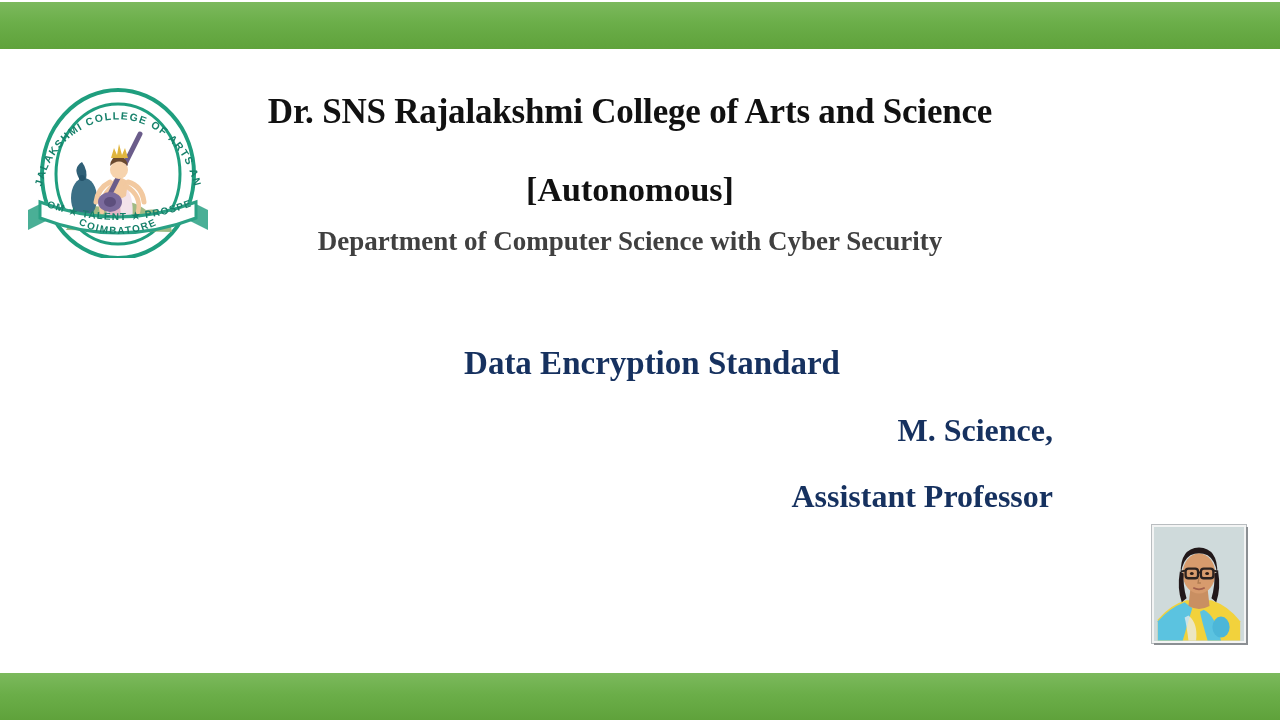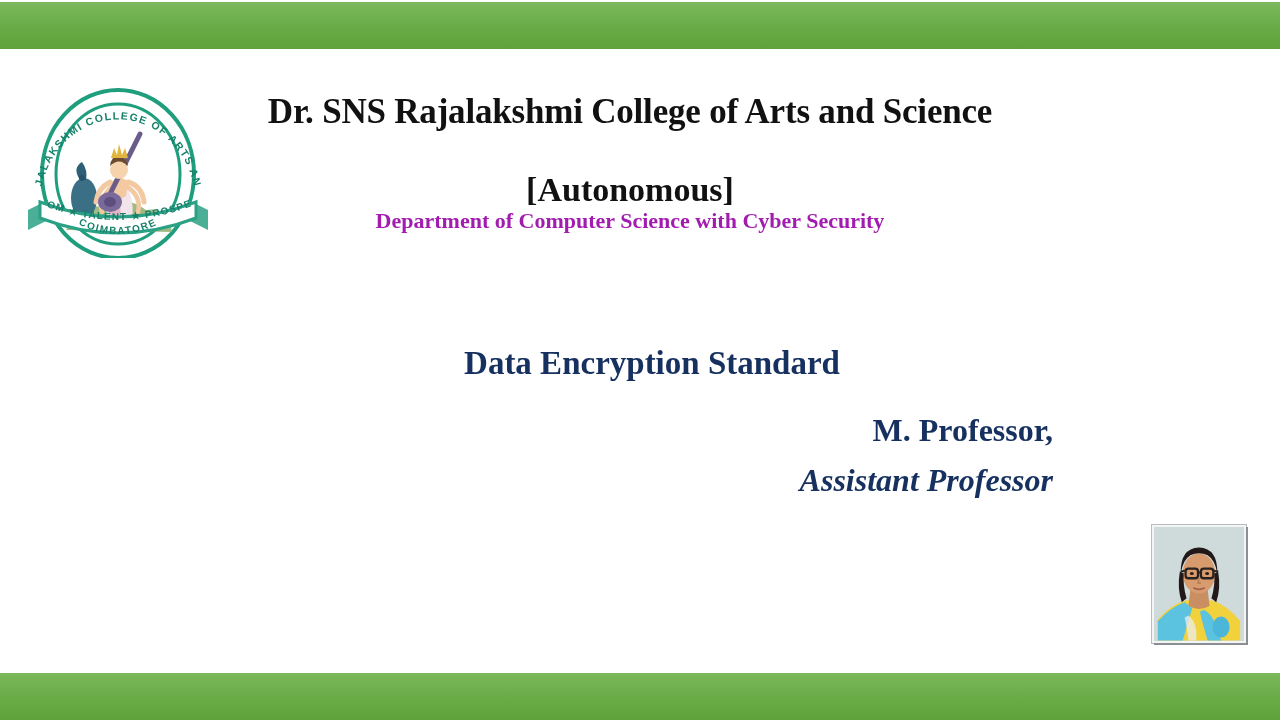--- a/index.html
+++ b/index.html
@@ -44,23 +44,24 @@
     text-align:center;
     margin-top:40px;
     font-size:34px;
     font-weight:bold;
     color:#111111;
     line-height:1.1;
     font-family:"Liberation Serif", serif;
   }
   .dept {
     text-align:center;
-    font-size:22px;
+    margin-top:18px;
+    font-size:27px;
     font-weight:bold;
-    color:#a21caf;
+    color:#404040;
     line-height:1.1;
     font-family:"Liberation Serif", serif;
   }
 
   
   .topic {
     position:absolute; left:0; top:345px; width:1260px;
     text-align:center;
     font-size:33px; font-weight:bold;
     color:#16315f;
@@ -70,21 +71,21 @@
 
   
   .presenter {
     position:absolute; left:0; top:414px; width:1053px;
     text-align:right;
     font-size:32px; font-weight:bold;
     color:#16315f;
     line-height:1.0;
     font-family:"Liberation Serif", serif;
   }
-  .presenter .role { display:block; margin-top:18px;font-style:italic; }
+  .presenter .role { display:block; margin-top:34px; }
 
   
   .portrait {
     position:absolute; left:1152px; top:525px;
     width:94px; height:118px;
     border:2px solid #f3f4f4;
     box-shadow:2px 2px 0 0 #8b8f93, 0 0 0 1px #b9bdc0;
     overflow:hidden;
     background:#cdd9d9;
   }
@@ -157,21 +158,21 @@
 
   <div class="heading-block">
     <div class="college-name">Dr. SNS Rajalakshmi College of Arts and Science</div>
     <div class="autonomous">[Autonomous]</div>
     <div class="dept">Department of Computer Science with Cyber Security</div>
   </div>
 
   <div class="topic">Data Encryption Standard</div>
 
   <div class="presenter">
-    <span>M. Professor,</span>
+    <span>M. Science,</span>
     <span class="role">Assistant Professor</span>
   </div>
 
   <div class="portrait">
     <svg viewBox="0 0 94 118" xmlns="http://www.w3.org/2000/svg">
       <rect x="0" y="0" width="94" height="118" fill="#cfdadb"></rect>
 
       <path d="M4,118 L4,96 Q18,80 34,76 L60,76 Q78,82 90,98 L90,118 Z" fill="#f2d23c"></path>
       <path d="M4,118 L4,98 Q16,84 32,78 L40,84 L30,118 Z" fill="#5bc3e0"></path>
       <path d="M52,86 Q64,92 70,118 L56,118 Q50,98 48,88 Z" fill="#5bc3e0"></path>

